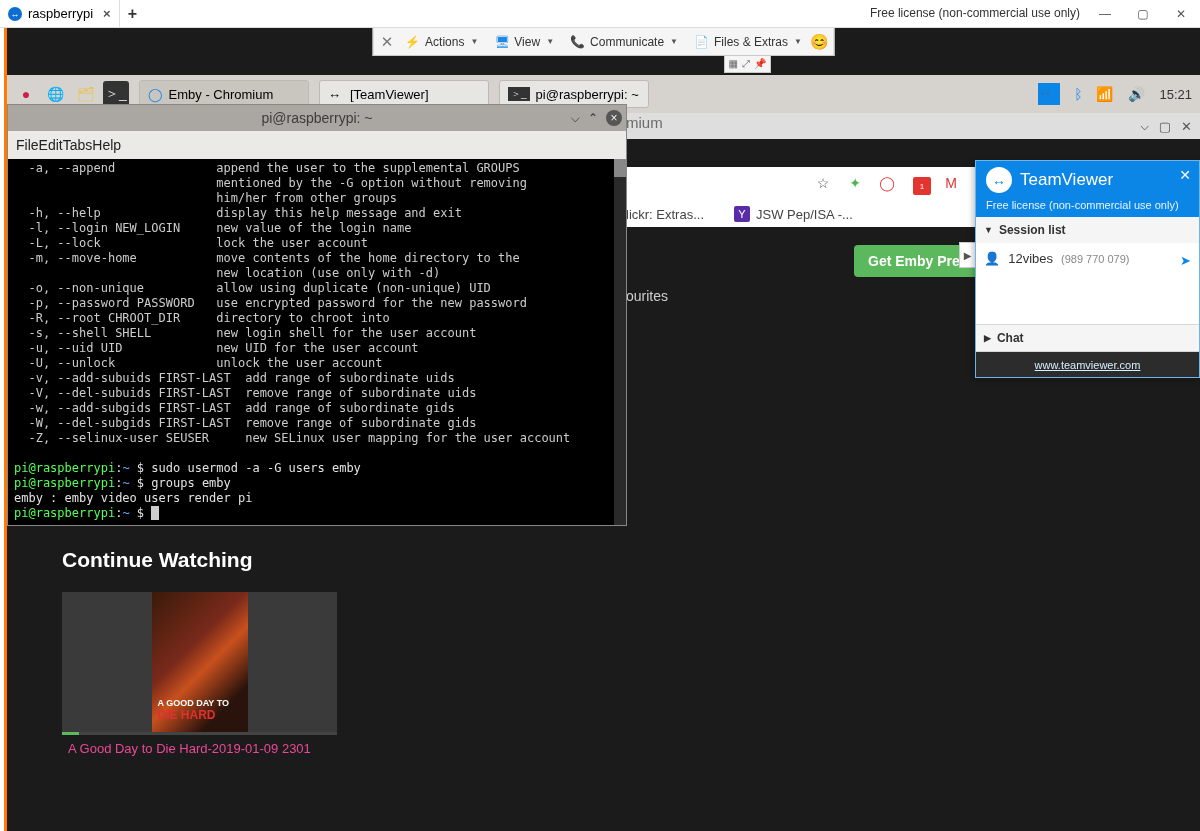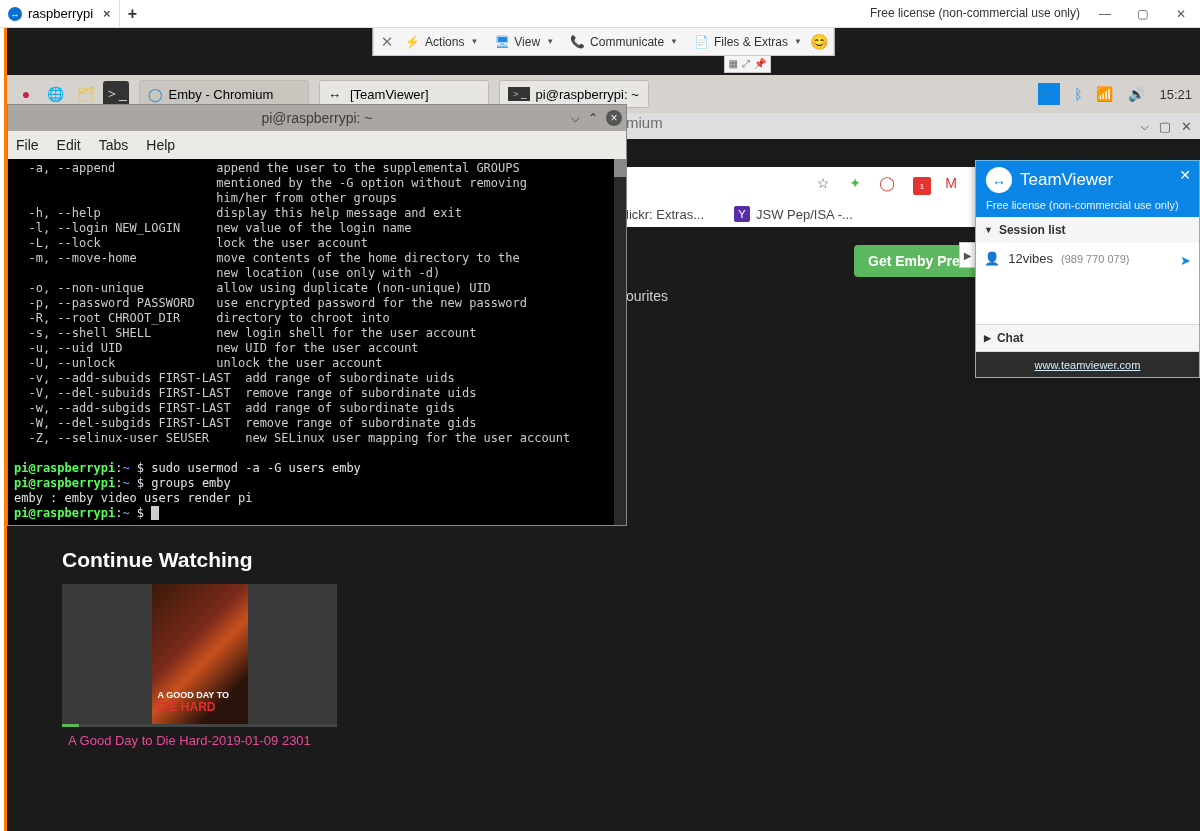--- a/index.html
+++ b/index.html
@@ -41,38 +41,38 @@
 .chrome-icons span { width: 18px; height: 18px; display: inline-flex; align-items: center; justify-content: center; font-size: 14px; }
 .chrome-bookmarks { position: absolute; top: 178px; left: 619px; display: flex; gap: 30px; align-items: center; font-size: 13px; }
 .chrome-bk { display: flex; align-items: center; gap: 6px; color: #444; }
 .chrome-bk .bk-ic { width: 16px; height: 16px; border-radius: 2px; display: inline-block; }
 
 
 .emby-bg { position: absolute; top: 205px; left: 0; right: 0; bottom: 0; background: #1c1b1b; }
 .emby-ourites { position: absolute; top: 260px; left: 619px; color: #cfcfcf; font-size: 14px; }
 .get-emby { position: absolute; top: 217px; left: 847px; background: #5cb85c; color: #fff; padding: 8px 14px; border-radius: 4px; font-size: 14px; font-weight: bold; }
 .continue-watch { position: absolute; top: 520px; left: 55px; color: #fff; }
-.continue-watch h2 { font-size: 21px; font-weight: bold; margin-bottom: 12px; }
+.continue-watch h2 { font-size: 21px; font-weight: bold; margin-bottom: 20px; }
 .cw-card { width: 275px; }
 .cw-poster { width: 275px; height: 140px; background: #3a3a3a; display: flex; justify-content: center; align-items: flex-start; }
 .cw-poster-inner { width: 96px; height: 140px; background: linear-gradient(135deg, #3a1a0a 0%, #7a2a1a 40%, #c9501e 55%, #2a130b 80%); position: relative; }
 .cw-poster-text { position: absolute; bottom: 10px; left: 6px; font-size: 9px; font-weight: bold; color: #fff; line-height: 1.1; }
 .cw-poster-text .dh { color: #e03030; font-size: 12px; }
 .cw-progress { height: 3px; background: #444; position: relative; }
 .cw-progress::before { content:""; position: absolute; left: 0; top: 0; bottom: 0; width: 6%; background: #5cb85c; }
 .cw-title { color: #ec4899; font-size: 13px; margin-top: 6px; padding-left: 6px; }
 
 
 .term-win { position: absolute; top: 76px; left: 0; width: 620px; background: #d6d3cf; border: 1px solid #888; z-index: 5; }
 .term-title { height: 26px; background: #aaa7a2; color: #3c3c3c; display: flex; align-items: center; justify-content: center; font-size: 14px; position: relative; }
 .term-ctrl { position: absolute; right: 4px; top: 0; bottom: 0; display: flex; align-items: center; gap: 8px; color: #333; font-size: 12px; }
 .term-ctrl span:last-child { color: #eee; }
-.term-menu { height: 28px; background: #eceae6; display: flex; align-items: center; padding: 0 8px; gap: 18px; font-size: 14px; color: #222; }
+.term-menu { height: 28px; background: #eceae6; display: flex; align-items: center; padding: 0 8px; font-size: 14px; color: #222; }
 .term-body { background: #000; color: #ccc; font-family: "DejaVu Sans Mono", monospace; font-size: 12px; padding: 2px 6px 4px 6px; line-height: 15px; white-space: pre; position: relative; }
-.term-body .g { color: #55ff55; font-weight: bold; }
+.term-body .g { color: #55ff55; }
 .term-body .b { color: #6aa5ff; }
 .term-body .w { color: #e2e2e2; }
 .term-scroll { position: absolute; right: 0; top: 0; width: 12px; height: 100%; background: #2a2a2a; }
 .term-scroll .thumb { position: absolute; top: 0; left: 0; right: 0; height: 18px; background: #888; }
 
 
 .tv-panel { position: absolute; top: 132px; right: 0; width: 225px; background: #fff; border: 1px solid #6cb6e8; z-index: 20; box-shadow: -2px 2px 6px rgba(0,0,0,.25); }
 .tv-panel-head { background: #0b86e6; color: #fff; padding: 6px 10px; display: flex; align-items: center; gap: 8px; position: relative; }
 .tv-logo-circ { width: 26px; height: 26px; border-radius: 50%; background: #fff; color: #0b86e6; display: inline-flex; align-items: center; justify-content: center; font-weight: bold; font-size: 14px; }
 .tv-panel-head .txt { font-size: 17px; font-weight: 300; }

